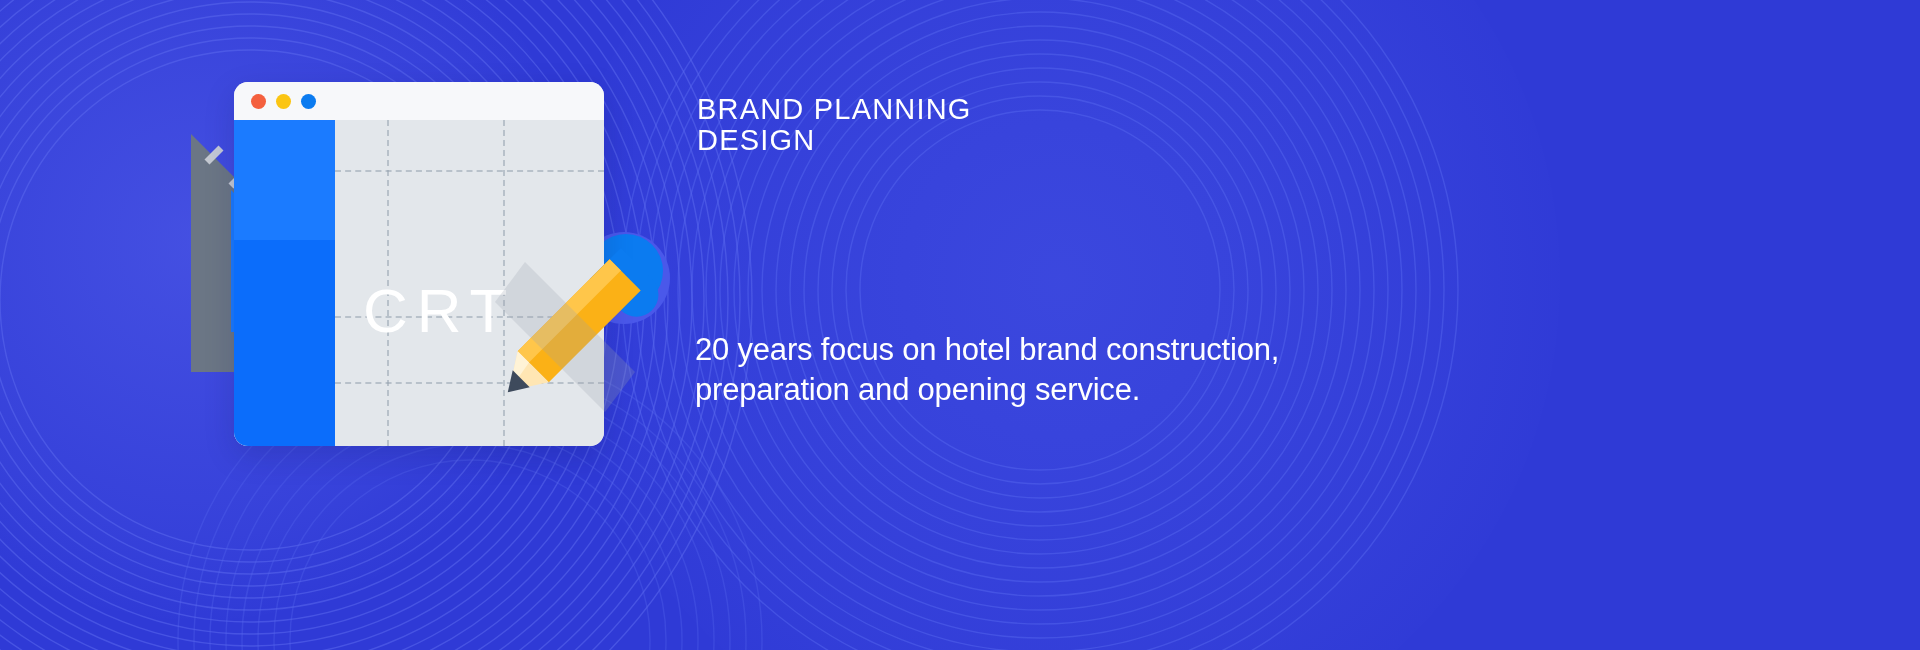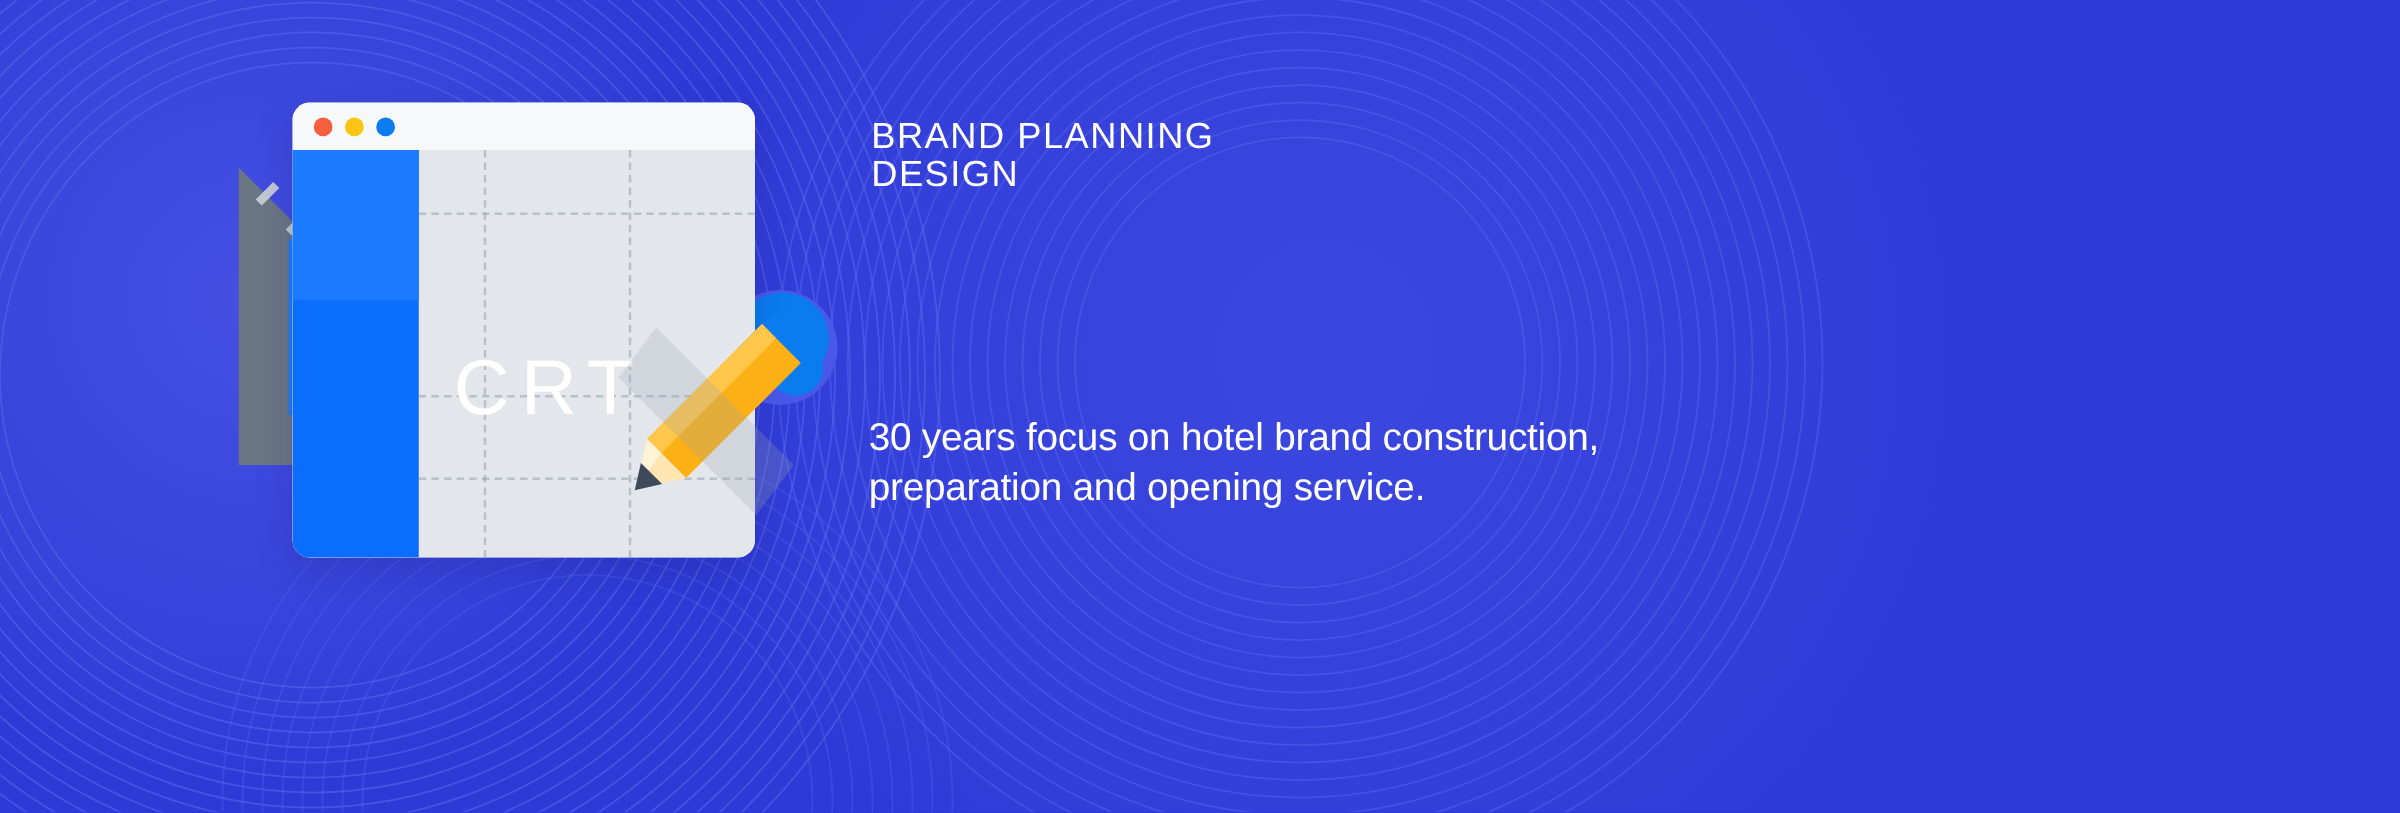--- a/index.html
+++ b/index.html
@@ -365,17 +365,17 @@
       <path d="M40 0 L150 110 L120 150 L10 40 Z" fill="#9aa3ad" opacity="0.55"></path>
     </svg>
   </div>
 
   <div class="heading-block">
     <h1 class="heading">BRAND PLANNING
 DESIGN</h1>
   </div>
 
   <div class="tagline-block">
-    <p class="tagline-en">30 years focus on hotel brand construction,
+    <p class="tagline-en">20 years focus on hotel brand construction,
 preparation and opening service.</p>
   </div>
 
 </div>
 
 </body></html>

